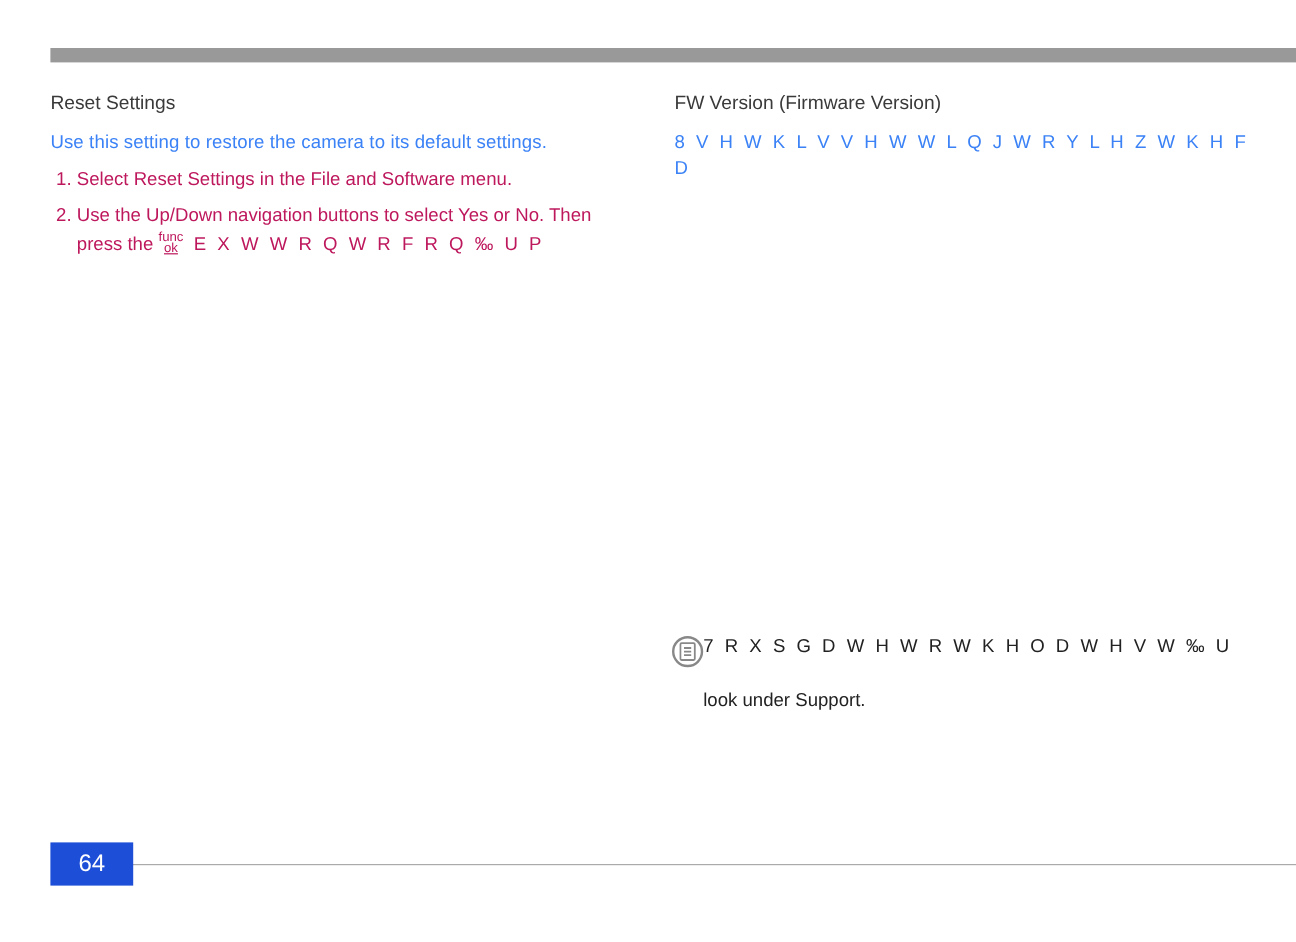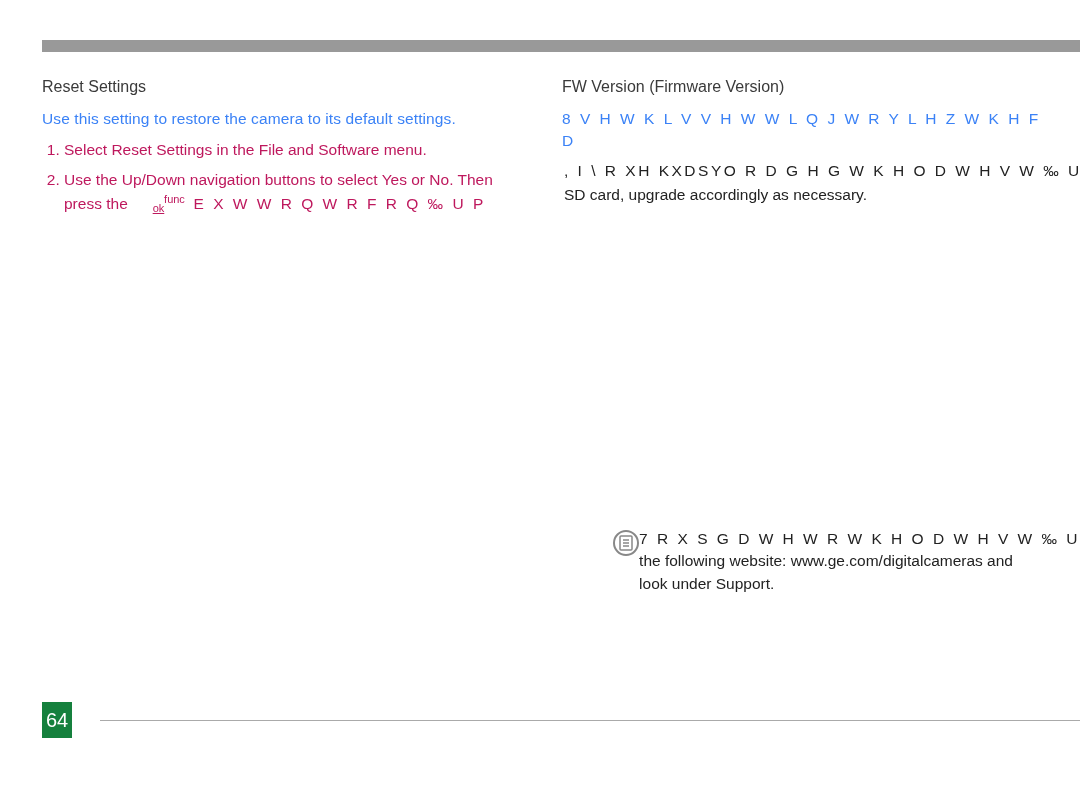--- a/index.html
+++ b/index.html
@@ -53,38 +53,37 @@
   ol li { margin-bottom: 6px; }
   .funcok {
     display: inline-block;
     font-size: 11px;
     line-height: 10px;
     vertical-align: middle;
     text-align: center;
     position: relative;
     top: -1px;
   }
-  .funcok .f1 { display:block;margin-left:32px; }
+  .funcok .f1 { display:block; }
   .funcok .f2 { display:block; margin-top:-1px;text-decoration:underline; }
   .garbled { letter-spacing: 2.5px; white-space: nowrap; }
   .after-list {
     font-size: 15.5px;
     color: #222;
     line-height: 1.5;
     margin-top: 4px;
     padding-left: 2px;
   }
   .note-block {
     position: absolute;
     left: 560px;
     top: 528px;
     right: 0;
     display: flex;
     align-items: flex-start;
-    justify-content: flex-end;
   }
   .note-icon {
     width: 26px;
     height: 26px;
     border: 2px solid #888;
     border-radius: 50%;
     display: flex;
     align-items: center;
     justify-content: center;
     flex-shrink: 0;
@@ -102,23 +101,23 @@
     left: 100px;
     right: 0;
     top: 720px;
     height: 0;
     border-top: 1px solid #aaa;
   }
   .page-number-box {
     position: absolute;
     left: 42px;
     top: 702px;
-    width: 30px;
+    width: 69px;
     height: 36px;
-    background: #15803d;
+    background: #1d4ed8;
     color: #fff;
     font-size: 20px;
     display: flex;
     align-items: center;
     justify-content: center;
   }
 </style>
 </head>
 <body>
 
@@ -140,40 +139,36 @@
             <span class="f2">ok</span>
           </span>
           &nbsp;<span class="garbled">E X W W R Q  W R  F R Q ‰ U P</span>
         </li>
       </ol>
     </div>
 
     <div class="col right">
       <h2>FW Version (Firmware Version)</h2>
       <p class="intro garbled" style="white-space:normal;">8 V H  W K L V  V H W W L Q J  W R  Y L H Z  W K H  F D</p>
-      <p class="after-list">
-        <span class="garbled">, I  \ R XH KXDSYO R D G H G  W K H  O D W H V W  ‰ U</span><br>
-        <span>SD card, upgrade accordingly as necessary.</span>
-      </p>
     </div>
 
   </div>
 
   <div class="note-block">
     <div class="note-icon">
       <svg viewBox="0 0 14 16" fill="none" stroke="#888" stroke-width="1.5">
         <rect x="1" y="1" width="12" height="14" rx="1"></rect>
         <line x1="4" y1="5" x2="10" y2="5"></line>
         <line x1="4" y1="8" x2="10" y2="8"></line>
         <line x1="4" y1="11" x2="10" y2="11"></line>
       </svg>
     </div>
     <div class="note-text">
       <span class="garbled">7 R  X S G D W H  W R  W K H  O D W H V W  ‰ U</span><br>
-      <span>the following website: www.ge.com/digitalcameras and</span><br>
+      <br>
       <span>look under Support.</span>
     </div>
   </div>
 
   <div class="footer-rule"></div>
   <div class="page-number-box">64</div>
 
 </div>
 
 </body></html>

